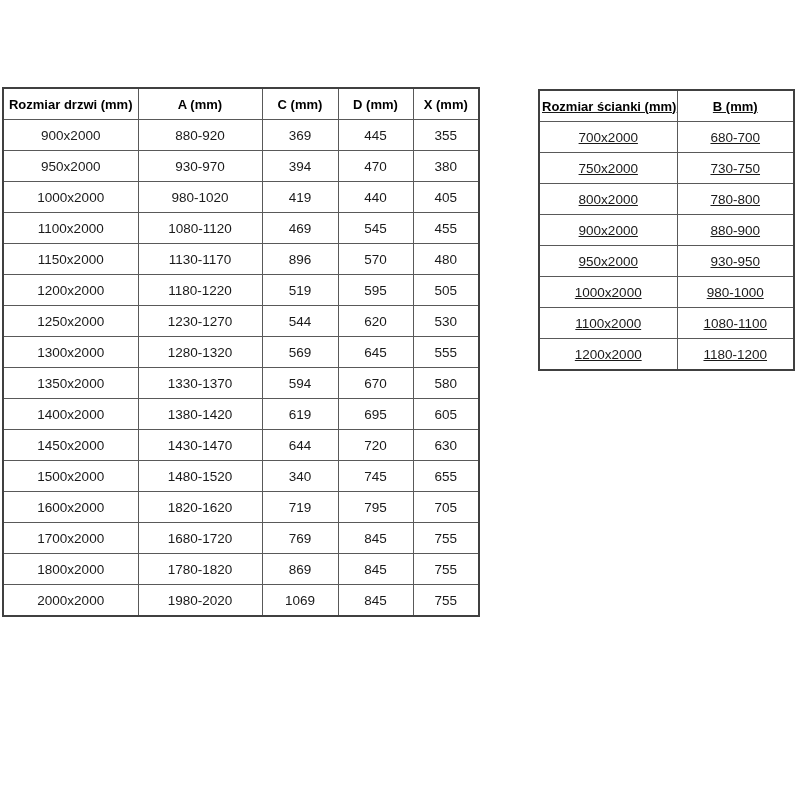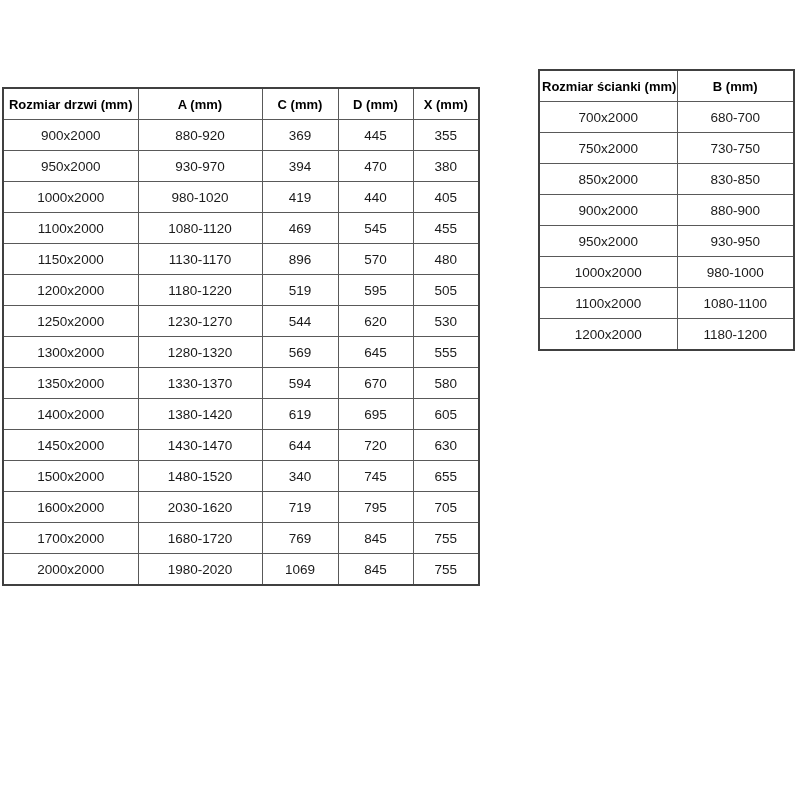--- a/index.html
+++ b/index.html
@@ -46,21 +46,21 @@
     color: #1a1a1a;
   }
   
   table.door-table { left: 2px; top: 87px; width: 476px; }
   table.door-table col:nth-child(1) { width: 135px; }
   table.door-table col:nth-child(2) { width: 124px; }
   table.door-table col:nth-child(3) { width: 76px; }
   table.door-table col:nth-child(4) { width: 75px; }
   table.door-table col:nth-child(5) { width: 66px; }
   
-  table.wall-table { left: 538px; top: 69px; width: 255px; }
+  table.wall-table { left: 538px; top: 89px; width: 255px; text-decoration: underline; }
   table.wall-table col:nth-child(1) { width: 138px; }
   table.wall-table col:nth-child(2) { width: 117px; }
 </style>
 </head>
 <body>
 
 <div class="canvas">
   <table class="size-table door-table">
     <colgroup>
         <col>
@@ -158,33 +158,40 @@
         </tr>
         <tr>
           <td>1500x2000</td>
           <td>1480-1520</td>
           <td>340</td>
           <td>745</td>
           <td>655</td>
         </tr>
         <tr>
           <td>1600x2000</td>
-          <td>2030-1620</td>
+          <td>1820-1620</td>
           <td>719</td>
           <td>795</td>
           <td>705</td>
         </tr>
         <tr>
           <td>1700x2000</td>
           <td>1680-1720</td>
           <td>769</td>
           <td>845</td>
           <td>755</td>
         </tr>
         <tr>
+          <td>1800x2000</td>
+          <td>1780-1820</td>
+          <td>869</td>
+          <td>845</td>
+          <td>755</td>
+        </tr>
+        <tr>
           <td>2000x2000</td>
           <td>1980-2020</td>
           <td>1069</td>
           <td>845</td>
           <td>755</td>
         </tr>
       </tbody>
     </table>
 
   <table class="size-table wall-table">
@@ -201,22 +208,22 @@
       <tbody>
         <tr>
           <td>700x2000</td>
           <td>680-700</td>
         </tr>
         <tr>
           <td>750x2000</td>
           <td>730-750</td>
         </tr>
         <tr>
-          <td>850x2000</td>
-          <td>830-850</td>
+          <td>800x2000</td>
+          <td>780-800</td>
         </tr>
         <tr>
           <td>900x2000</td>
           <td>880-900</td>
         </tr>
         <tr>
           <td>950x2000</td>
           <td>930-950</td>
         </tr>
         <tr>

